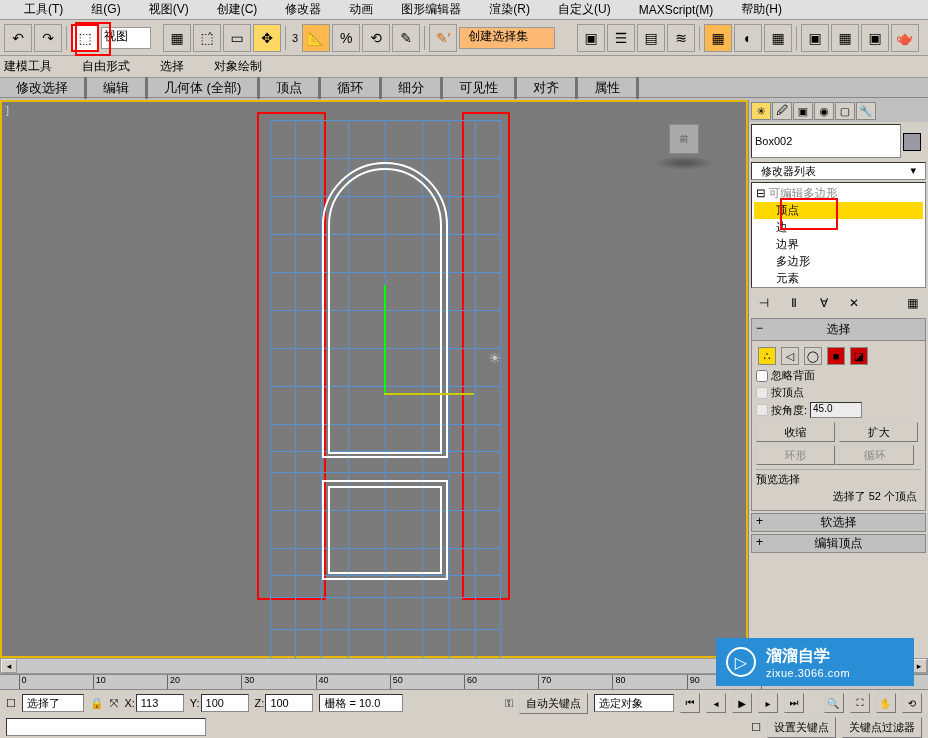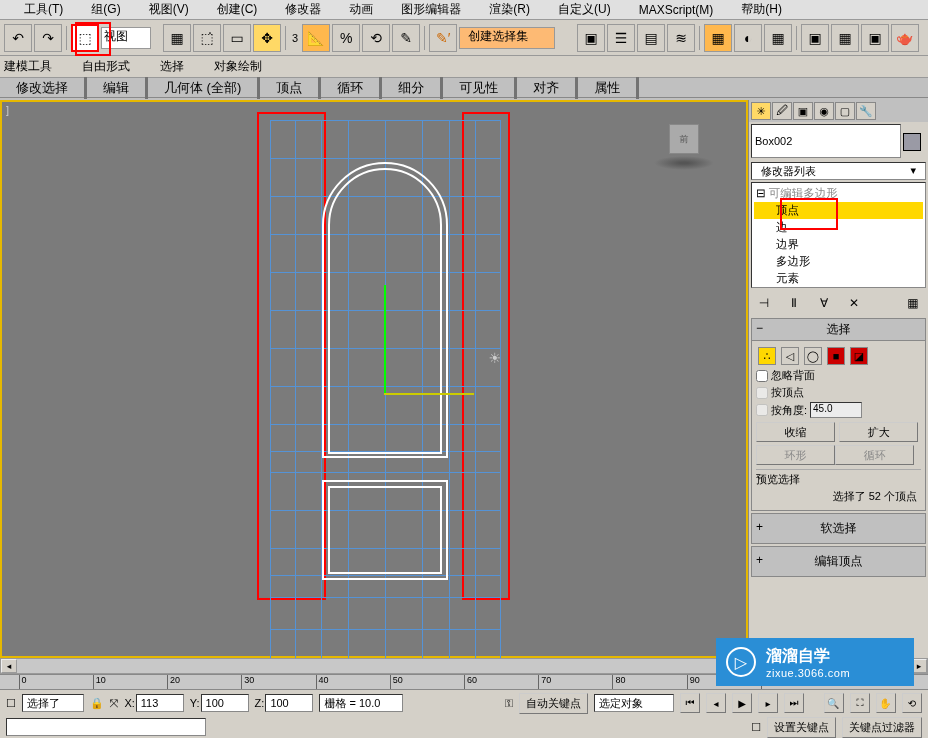--- a/index.html
+++ b/index.html
@@ -80,21 +80,21 @@
 .sel-icons { display: flex; gap: 5px; padding: 2px; }
 .sel-icon { width: 18px; height: 18px; border: 1px solid #888; display: flex; align-items: center; justify-content: center; font-size: 11px; }
 .sel-icon.vert { background: #ffd800; }
 .chk-row { padding: 1px 0; display: flex; align-items: center; gap: 3px; font-size: 11px; }
 .chk-row input { width: 12px; height: 12px; }
 .spinner { width: 52px; height: 16px; border: 1px inset #888; background: #ececec; font-size: 10px; padding: 0 2px; display: inline-block; }
 .btn-half { width: 48%; height: 20px; border: 1px outset #ccc; background: #d4d0c8; font-size: 11px; display: inline-flex; align-items: center; justify-content: center; }
 .radio-row { display: flex; gap: 4px; font-size: 11px; padding: 2px 0; flex-wrap: wrap; }
 .radio-row label { display: flex; align-items: center; gap: 2px; }
 .sel-status { text-align: right; font-size: 11px; padding: 2px 4px; }
-.rollout-collapsed { margin: 2px; border: 1px solid #888; background: #c0c0c0; padding: 6px 6px; text-align: center; position: relative; }
+.rollout-collapsed { margin: 2px; border: 1px solid #888; background: #c0c0c0; padding: 0 6px; text-align: center; position: relative; }
 .rollout-collapsed::before { content: "+"; position: absolute; left: 4px; }
 
 
 .bottom { position: absolute; left: 0; right: 0; bottom: 0; height: 80px; background: #d4d0c8; }
 .scrollbar-h { height: 16px; background: #c8c8c8; border: 1px solid #999; display: flex; }
 .scroll-arrow { width: 16px; height: 14px; background: #d4d0c8; border: 1px outset #eee; display: flex; align-items: center; justify-content: center; font-size: 9px; }
 .timeline { height: 16px; border-top: 1px solid #888; border-bottom: 1px solid #888; display: flex; align-items: center; font-size: 9px; background: #c8c8c8; position: relative; }
 .time-tick { position: absolute; top: 0; height: 100%; border-left: 1px solid #666; padding-left: 2px; font-size: 9px; }
 .status { height: 26px; display: flex; align-items: center; gap: 6px; padding: 2px 6px; font-size: 11px; }
 .status-field { border: 1px inset #888; background: #fff; padding: 1px 4px; height: 18px; display: flex; align-items: center; }

